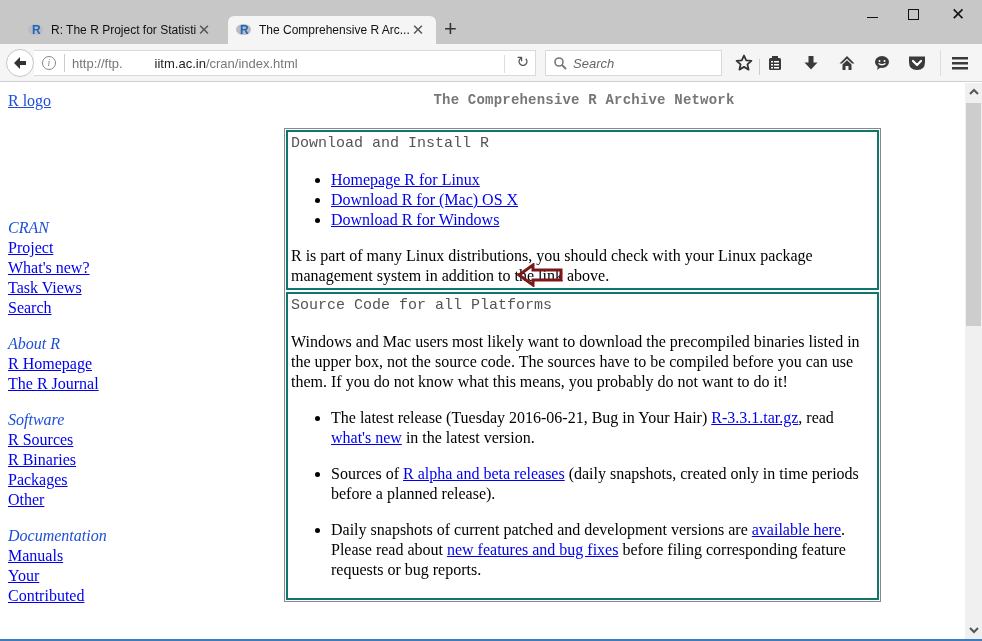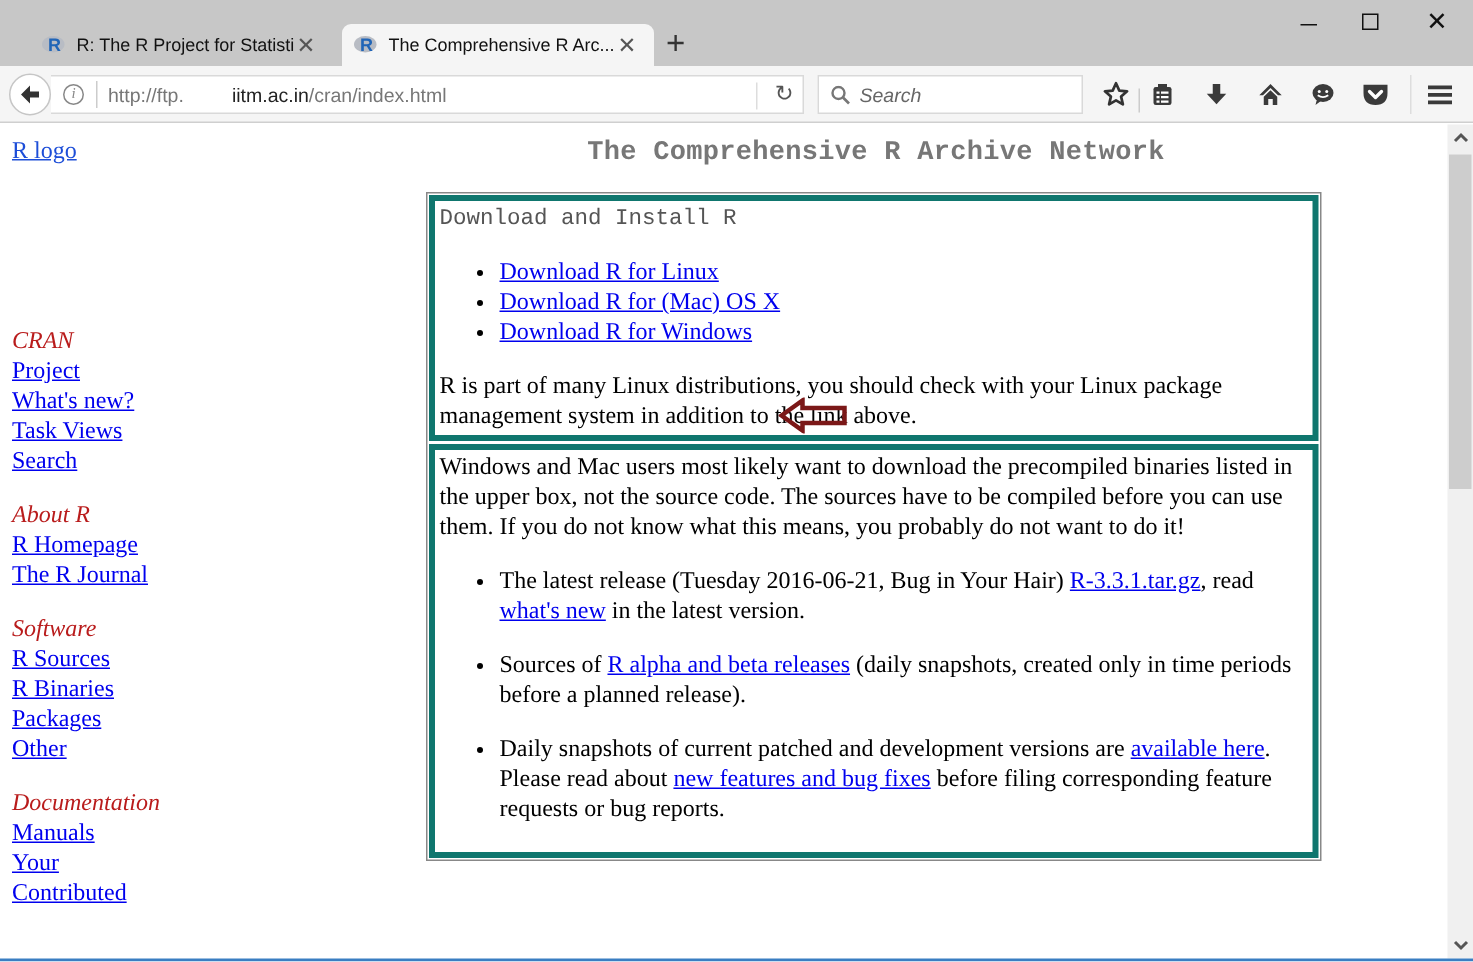--- a/index.html
+++ b/index.html
@@ -53,28 +53,28 @@
   .tool { position: absolute; top: 9px; width: 22px; height: 20px; display: flex; align-items: center; justify-content: center; }
   .tool-sep { position: absolute; top: 15px; width: 1px; height: 16px; background: #ccc; }
 
   
   .page { position: absolute; left: 0; top: 83px; width: 965px; height: 556px; overflow: hidden; background: #fff; font-size: 16px; }
   .sidebar { position: absolute; left: 8px; top: 0; width: 260px; }
   .sidebar a, .content a { color: #0000ee; text-decoration: underline; }
   .sidebar a.visited { color: #1d4ed8; }
   .logo-link { position: absolute; top: 9px; left: 0; }
   .nav-section { position: absolute; left: 0; line-height: 20px; }
-  .nav-section .head { font-style: italic; color: #b91c1c; }
+  .nav-section .head { font-style: italic; color: #1d4ed8; }
   .nav-section a { display: block; }
 
   .site-title { position: absolute; left: 288px; top: 9px; width: 592px; text-align: center;
-                font-family: "Liberation Mono", monospace; font-weight: bold; font-size: 18px; color: #777; letter-spacing: 0.2px; }
+                font-family: "Liberation Mono", monospace; font-weight: bold; font-size: 14px; color: #777; letter-spacing: 0.2px; }
 
   .content { position: absolute; left: 284px; top: 45px; width: 597px; border: 1px solid #888; padding: 1px; }
-  .box { border: 4px solid #0f766e; padding: 2px 4px 2px 3px; line-height: 20px; color: #000; }
+  .box { border: 2px solid #0f766e; padding: 2px 4px 2px 3px; line-height: 20px; color: #000; }
   .box + .box { margin-top: 2px; }
   .box h3 { font-family: "Liberation Mono", monospace; font-weight: normal; font-size: 15px; color: #555; line-height: 20px; margin-bottom: 16px; }
   .box p { margin-bottom: 16px; }
   .box ul { margin: 0 0 16px 20px; padding-left: 20px; }
   .box ul.spaced li { margin-bottom: 16px; }
   .box ul li { list-style: disc; }
   .watermark { position: absolute; left: 365px; top: 115px; font-family: "DejaVu Sans Mono", monospace;
                font-weight: bold; font-size: 13px; color: #7b1818; }
   .arrow { position: absolute; left: 229px; top: 131px; }
 
@@ -220,31 +220,32 @@
       <a href="#">Contributed</a>
     </div>
   </div>
 
   <h1 class="site-title">The Comprehensive R Archive Network</h1>
 
   <div class="content">
     <div class="box" style="position:relative">
       <h3>Download and Install R</h3>
       <ul>
-        <li><a href="#">Download R for Linux</a></li>
+        <li><a href="#">Homepage R for Linux</a></li>
         <li><a href="#">Download R for (Mac) OS X</a></li>
         <li><a href="#">Download R for Windows</a></li>
       </ul>
       <p style="margin-bottom:0">R is part of many Linux distributions, you should check with your Linux package management system in addition to the link above.</p>
       <svg class="arrow" width="46" height="24" viewBox="0 0 46 24">
         <path d="M2 12 L16 2 L16 7 L44 7 L44 17 L16 17 L16 22 Z" fill="none" stroke="#7b1818" stroke-width="3" stroke-linejoin="miter"></path>
       </svg>
     </div>
 
     <div class="box">
+      <h3>Source Code for all Platforms</h3>
       <p>Windows and Mac users most likely want to download the precompiled binaries listed in the upper box, not the source code. The sources have to be compiled before you can use them. If you do not know what this means, you probably do not want to do it!</p>
       <ul class="spaced">
         <li>
           <span>The latest release (Tuesday 2016-06-21, Bug in Your Hair) </span><a href="#">R-3.3.1.tar.gz</a><span>, read </span><a href="#">what's new</a><span> in the latest version.</span>
         </li>
         <li>
           <span>Sources of </span><a href="#">R alpha and beta releases</a><span> (daily snapshots, created only in time periods before a planned release).</span>
         </li>
         <li>
           <span>Daily snapshots of current patched and development versions are </span><a href="#">available here</a><span>. Please read about </span><a href="#">new features and bug fixes</a><span> before filing corresponding feature requests or bug reports.</span>

